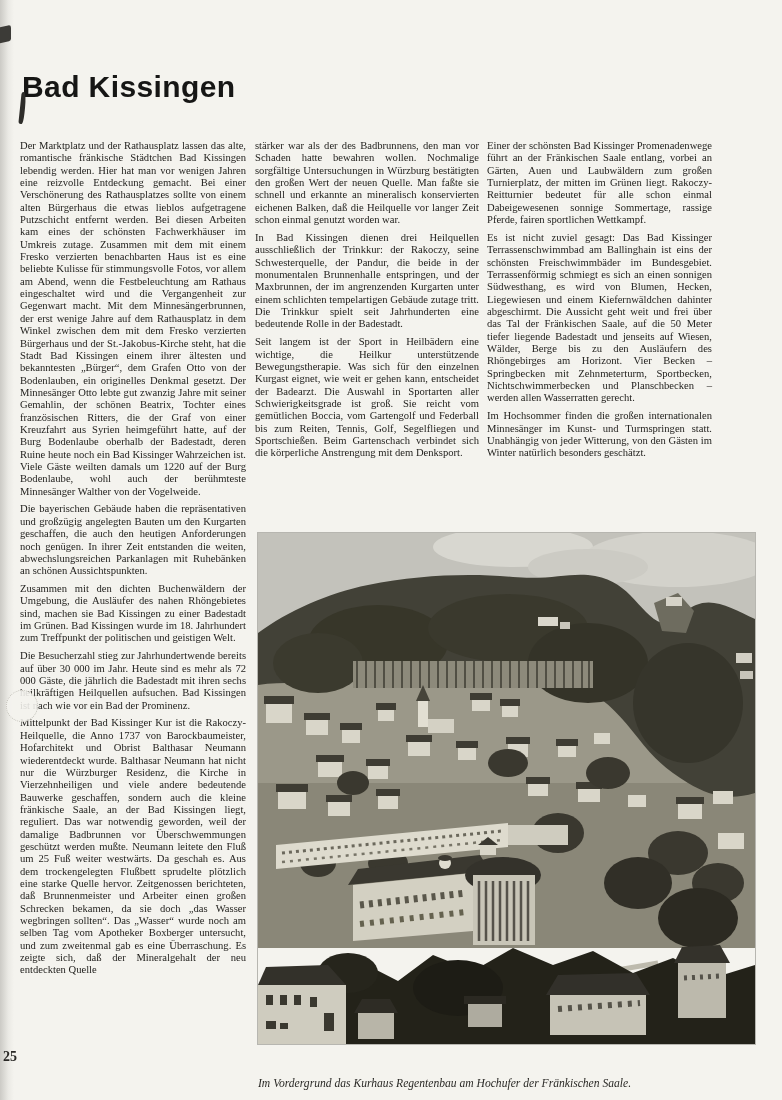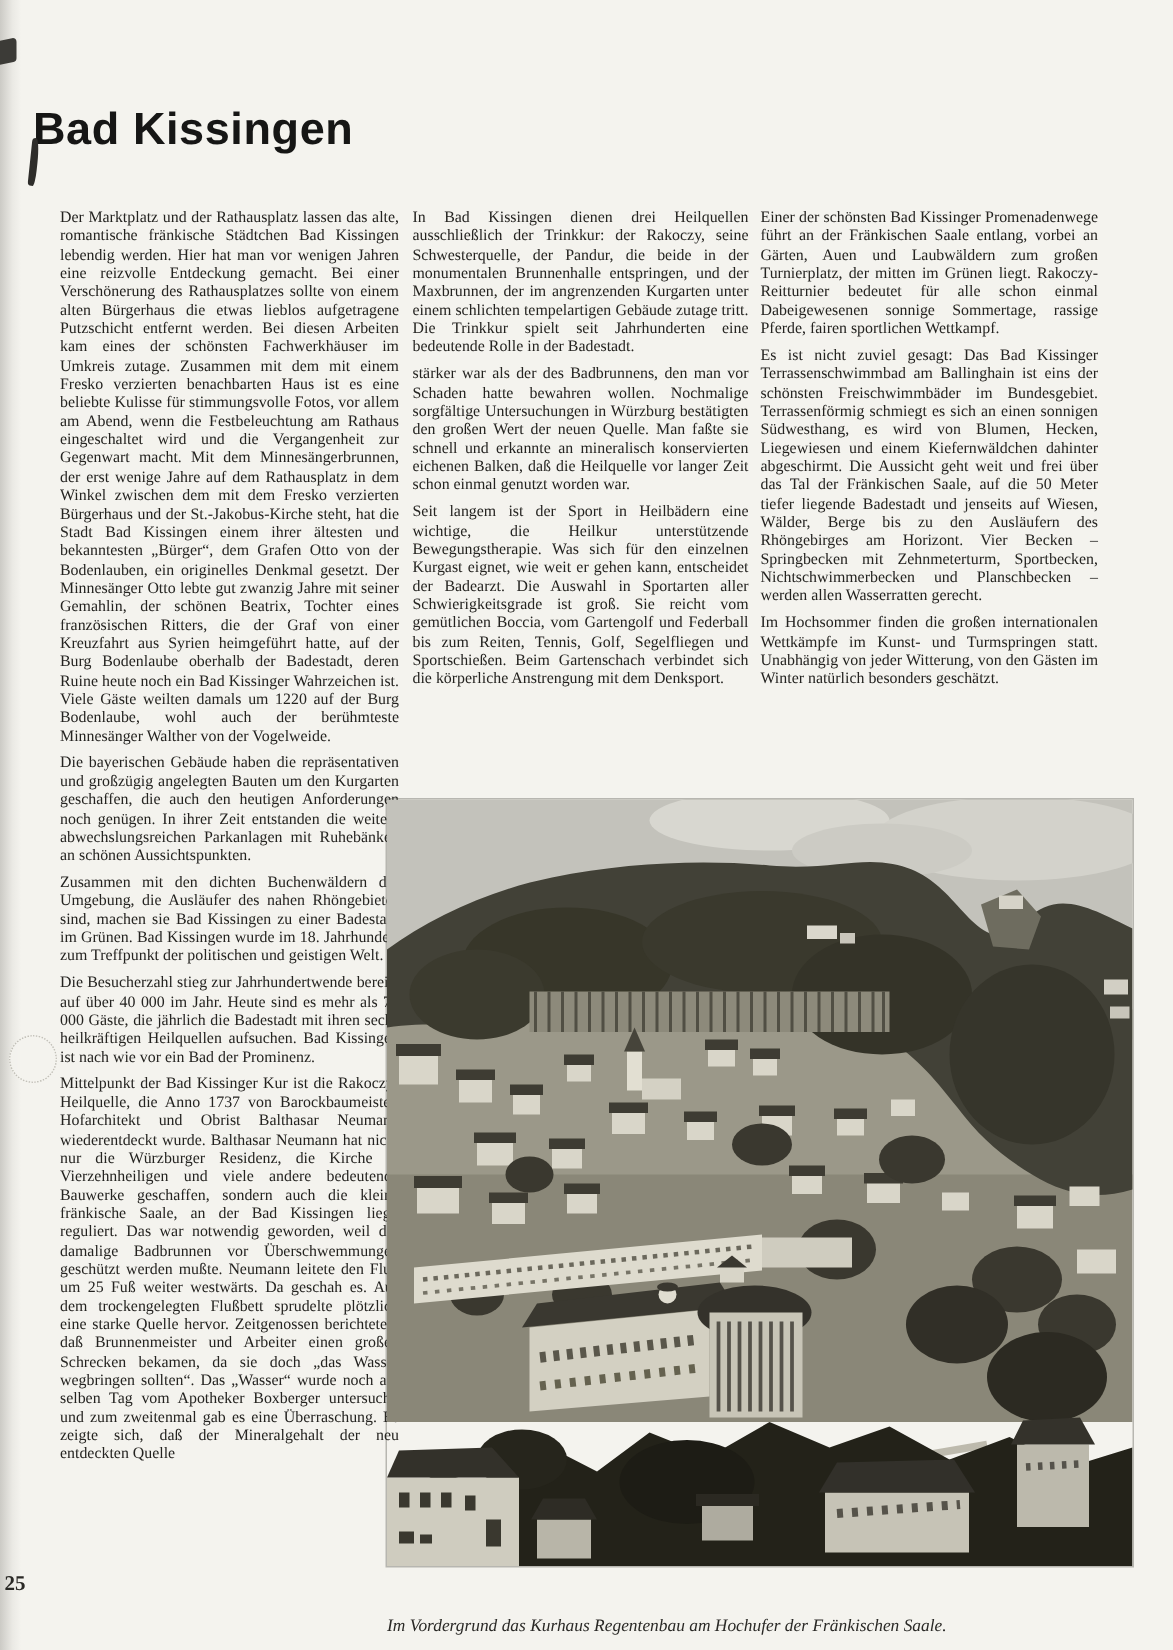--- a/index.html
+++ b/index.html
@@ -6,21 +6,21 @@
   .page{position:relative;width:782px;height:1100px;background:#f4f3ee;overflow:hidden;
         font-family:"Liberation Serif",serif;color:#242320;}
   .binding-edge{position:absolute;left:0;top:0;width:14px;height:1100px;
         background:linear-gradient(90deg,rgba(60,58,52,0.22),rgba(60,58,52,0.05) 60%,rgba(60,58,52,0) 100%);}
   .corner-mark{position:absolute;left:0;top:26px;width:11px;height:16px;background:#3c3b37;
         transform:skewY(-12deg);border-radius:0 3px 2px 0;}
   .page-title{position:absolute;left:22px;top:50px;font-family:"Liberation Sans",sans-serif;
         font-weight:bold;font-size:30px;letter-spacing:0.4px;color:#161615;}
   .ink-squiggle{position:absolute;left:20px;top:92px;width:5px;height:32px;background:#2e2d2a;
         border-radius:3px 60% 40% 3px;transform:rotate(6deg);}
-  .col{position:absolute;top:140px;font-size:10.6px;line-height:12.35px;text-align:justify;margin-left:20px;}
+  .col{position:absolute;top:140px;font-size:10.6px;line-height:12.35px;text-align:justify;}
   .col p{margin:0 0 5.5px 0;}
   .col-1{left:20px;width:226px;height:928px;overflow:hidden;}
   .col-2{left:255px;width:224px;}
   .col-3{left:487px;width:225px;}
   .blot{position:absolute;left:6px;top:690px;width:30px;height:30px;border-radius:50%;
         background:rgba(244,243,238,0.88);border:1px dotted #c2c0b8;}
   .photo{position:absolute;left:258px;top:533px;width:497px;height:511px;
         outline:1px solid rgba(70,68,60,0.35);}
   .photo svg{display:block;width:497px;height:511px;}
   .caption{position:absolute;left:258px;top:1049px;width:497px;font-style:italic;
@@ -34,34 +34,34 @@
   <div class="binding-edge"></div>
   <div class="corner-mark"></div>
 
   <h1 class="page-title">Bad Kissingen</h1>
   <div class="ink-squiggle"></div>
 
   <div class="col col-1">
     <p>Der Marktplatz und der Rathausplatz lassen das alte, romantische fränkische Städtchen Bad Kissingen lebendig werden. Hier hat man vor wenigen Jahren eine reizvolle Entdeckung gemacht. Bei einer Verschönerung des Rathausplatzes sollte von einem alten Bürgerhaus die etwas lieblos aufgetragene Putzschicht entfernt werden. Bei diesen Arbeiten kam eines der schönsten Fachwerkhäuser im Umkreis zutage. Zusammen mit dem mit einem Fresko verzierten benachbarten Haus ist es eine beliebte Kulisse für stimmungsvolle Fotos, vor allem am Abend, wenn die Festbeleuchtung am Rathaus eingeschaltet wird und die Vergangenheit zur Gegenwart macht. Mit dem Minnesängerbrunnen, der erst wenige Jahre auf dem Rathausplatz in dem Winkel zwischen dem mit dem Fresko verzierten Bürgerhaus und der St.-Jakobus-Kirche steht, hat die Stadt Bad Kissingen einem ihrer ältesten und bekanntesten „Bürger“, dem Grafen Otto von der Bodenlauben, ein originelles Denkmal gesetzt. Der Minnesänger Otto lebte gut zwanzig Jahre mit seiner Gemahlin, der schönen Beatrix, Tochter eines französischen Ritters, die der Graf von einer Kreuzfahrt aus Syrien heimgeführt hatte, auf der Burg Bodenlaube oberhalb der Badestadt, deren Ruine heute noch ein Bad Kissinger Wahrzeichen ist. Viele Gäste weilten damals um 1220 auf der Burg Bodenlaube, wohl auch der berühmteste Minnesänger Walther von der Vogelweide.</p>
     <p>Die bayerischen Gebäude haben die repräsentativen und großzügig angelegten Bauten um den Kurgarten geschaffen, die auch den heutigen Anforderungen noch genügen. In ihrer Zeit entstanden die weiten, abwechslungsreichen Parkanlagen mit Ruhebänken an schönen Aussichtspunkten.</p>
     <p>Zusammen mit den dichten Buchenwäldern der Umgebung, die Ausläufer des nahen Rhöngebietes sind, machen sie Bad Kissingen zu einer Badestadt im Grünen. Bad Kissingen wurde im 18. Jahrhundert zum Treffpunkt der politischen und geistigen Welt.</p>
-    <p>Die Besucherzahl stieg zur Jahrhundertwende bereits auf über 40 000 im Jahr. Heute sind es mehr als 72 000 Gäste, die jährlich die Badestadt mit ihren sechs heilkräftigen Heilquellen aufsuchen. Bad Kissingen ist nach wie vor ein Bad der Prominenz.</p>
+    <p>Die Besucherzahl stieg zur Jahrhundertwende bereits auf über 30 000 im Jahr. Heute sind es mehr als 72 000 Gäste, die jährlich die Badestadt mit ihren sechs heilkräftigen Heilquellen aufsuchen. Bad Kissingen ist nach wie vor ein Bad der Prominenz.</p>
     <p>Mittelpunkt der Bad Kissinger Kur ist die Rakoczy-Heilquelle, die Anno 1737 von Barockbaumeister, Hofarchitekt und Obrist Balthasar Neumann wiederentdeckt wurde. Balthasar Neumann hat nicht nur die Würzburger Residenz, die Kirche in Vierzehnheiligen und viele andere bedeutende Bauwerke geschaffen, sondern auch die kleine fränkische Saale, an der Bad Kissingen liegt, reguliert. Das war notwendig geworden, weil der damalige Badbrunnen vor Überschwemmungen geschützt werden mußte. Neumann leitete den Fluß um 25 Fuß weiter westwärts. Da geschah es. Aus dem trockengelegten Flußbett sprudelte plötzlich eine starke Quelle hervor. Zeitgenossen berichteten, daß Brunnenmeister und Arbeiter einen großen Schrecken bekamen, da sie doch „das Wasser wegbringen sollten“. Das „Wasser“ wurde noch am selben Tag vom Apotheker Boxberger untersucht, und zum zweitenmal gab es eine Überraschung. Es zeigte sich, daß der Mineralgehalt der neu entdeckten Quelle</p>
   </div>
 
   <div class="col col-2">
+    <p>stärker war als der des Badbrunnens, den man vor Schaden hatte bewahren wollen. Nochmalige sorgfältige Untersuchungen in Würzburg bestätigten den großen Wert der neuen Quelle. Man faßte sie schnell und erkannte an mineralisch konservierten eichenen Balken, daß die Heilquelle vor langer Zeit schon einmal genutzt worden war.</p>
     <p>In Bad Kissingen dienen drei Heilquellen ausschließlich der Trinkkur: der Rakoczy, seine Schwesterquelle, der Pandur, die beide in der monumentalen Brunnenhalle entspringen, und der Maxbrunnen, der im angrenzenden Kurgarten unter einem schlichten tempelartigen Gebäude zutage tritt. Die Trinkkur spielt seit Jahrhunderten eine bedeutende Rolle in der Badestadt.</p>
-    <p>stärker war als der des Badbrunnens, den man vor Schaden hatte bewahren wollen. Nochmalige sorgfältige Untersuchungen in Würzburg bestätigten den großen Wert der neuen Quelle. Man faßte sie schnell und erkannte an mineralisch konservierten eichenen Balken, daß die Heilquelle vor langer Zeit schon einmal genutzt worden war.</p>
     <p>Seit langem ist der Sport in Heilbädern eine wichtige, die Heilkur unterstützende Bewegungstherapie. Was sich für den einzelnen Kurgast eignet, wie weit er gehen kann, entscheidet der Badearzt. Die Auswahl in Sportarten aller Schwierigkeitsgrade ist groß. Sie reicht vom gemütlichen Boccia, vom Gartengolf und Federball bis zum Reiten, Tennis, Golf, Segelfliegen und Sportschießen. Beim Gartenschach verbindet sich die körperliche Anstrengung mit dem Denksport.</p>
   </div>
 
   <div class="col col-3">
     <p>Einer der schönsten Bad Kissinger Promenadenwege führt an der Fränkischen Saale entlang, vorbei an Gärten, Auen und Laubwäldern zum großen Turnierplatz, der mitten im Grünen liegt. Rakoczy-Reitturnier bedeutet für alle schon einmal Dabeigewesenen sonnige Sommertage, rassige Pferde, fairen sportlichen Wettkampf.</p>
     <p>Es ist nicht zuviel gesagt: Das Bad Kissinger Terrassenschwimmbad am Ballinghain ist eins der schönsten Freischwimmbäder im Bundesgebiet. Terrassenförmig schmiegt es sich an einen sonnigen Südwesthang, es wird von Blumen, Hecken, Liegewiesen und einem Kiefernwäldchen dahinter abgeschirmt. Die Aussicht geht weit und frei über das Tal der Fränkischen Saale, auf die 50 Meter tiefer liegende Badestadt und jenseits auf Wiesen, Wälder, Berge bis zu den Ausläufern des Rhöngebirges am Horizont. Vier Becken – Springbecken mit Zehnmeterturm, Sportbecken, Nichtschwimmerbecken und Planschbecken – werden allen Wasserratten gerecht.</p>
-    <p>Im Hochsommer finden die großen internationalen Wettkämpfe im Kunst- und Turmspringen statt. Unabhängig von jeder Witterung, von den Gästen im Winter natürlich besonders geschätzt.</p>
+    <p>Im Hochsommer finden die großen internationalen Minnesänger im Kunst- und Turmspringen statt. Unabhängig von jeder Witterung, von den Gästen im Winter natürlich besonders geschätzt.</p>
   </div>
 
   <div class="blot"></div>
 
   <div class="photo" title="Black-and-white view over Bad Kissingen: wooded hillside, the town in the valley and the Kurhaus Regentenbau among trees">
     <svg viewBox="0 0 497 511" preserveAspectRatio="none" role="img">
 
       <g>
         <rect x="0" y="0" width="497" height="160" fill="#c3c2bb"></rect>
         <ellipse cx="255" cy="14" rx="80" ry="20" fill="#d8d7d0"></ellipse>

